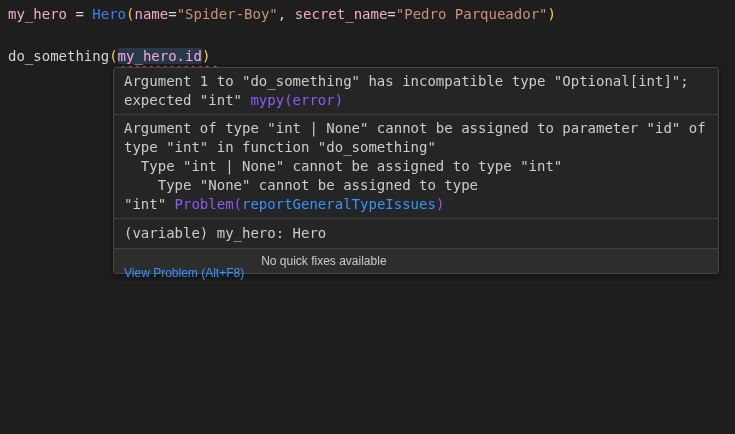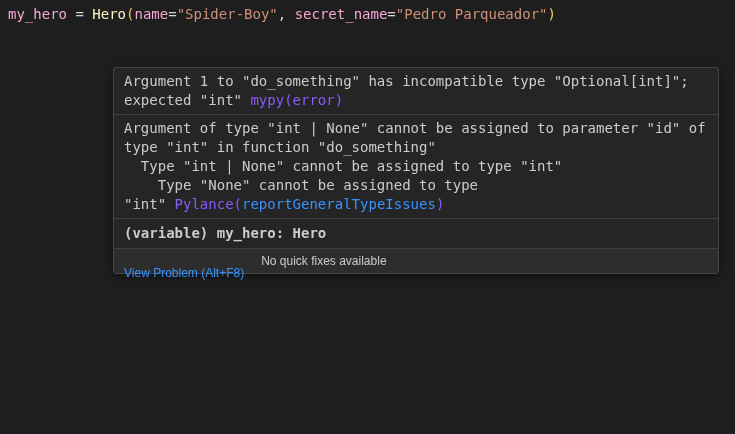--- a/index.html
+++ b/index.html
@@ -18,21 +18,21 @@
     left: 8px;
     font: 14px/20px "DejaVu Sans Mono", monospace;
     white-space: pre;
     color: #d4d4d4;
   }
   .line1 { top: 4px; }
   .line2 { top: 46px; }
 
   .tok-var     { color: #f9a8d4; }
   .tok-def     { color: #d4d4d4; }
-  .tok-class   { color: #fef9c3; }
+  .tok-class   { color: #3b82f6; }
   .tok-str     { color: #ce9178; }
   .tok-bracket { color: #f3cc60; }
 
   .word-highlight {
     background: rgba(64, 110, 160, 0.35);
     border-radius: 2px;
   }
   .squiggle-error {
     text-decoration: underline wavy #f14c4c;
     text-decoration-thickness: 1px;
@@ -58,21 +58,21 @@
     box-shadow: 0 2px 8px rgba(0,0,0,0.5);
     z-index: 5;
   }
   .hover-section {
     padding: 4px 10px;
     border-bottom: 1px solid #3e3e3e;
     font: 14px/19px "DejaVu Sans Mono", monospace;
     color: #cccccc;
     white-space: pre;
   }
-  .hover-section.variable-section { padding: 5px 10px; font-weight: bold; }
+  .hover-section.variable-section { padding: 5px 10px; }
   .dim { color: #8b5cf6; }
   .rule-link {
     color: #3794ff;
     cursor: pointer;
   }
   .hover-statusbar {
     display: flex;
     align-items: center;
     gap: 17px;
     height: 24px;
@@ -84,31 +84,32 @@
   }
   .view-problem { color: #3794ff; cursor: pointer; margin-top: 24px; }
 </style>
 </head>
 <body>
 
 <div class="editor">
 
   <div class="code-line line1"><span class="tok-var">my_hero</span><span class="tok-def"> = </span><span class="tok-class">Hero</span><span class="tok-bracket">(</span><span class="tok-var">name</span><span class="tok-def">=</span><span class="tok-str">"Spider-Boy"</span><span class="tok-def">, </span><span class="tok-var">secret_name</span><span class="tok-def">=</span><span class="tok-str">"Pedro Parqueador"</span><span class="tok-bracket">)</span></div>
 
+  <div class="code-line line2"><span class="tok-def">do_something</span><span class="tok-bracket">(</span><span class="tok-var word-highlight squiggle-error">my_hero.id</span><span class="tok-bracket squiggle-warn">)</span><span class="squiggle-warn">&nbsp;</span></div>
 
 </div>
 
 <div class="hover-tooltip">
 
   <div class="hover-section"><span>Argument 1 to "do_something" has incompatible type "Optional[int]";
 expected "int" </span><span class="dim">mypy(error)</span></div>
 
   <div class="hover-section"><span>Argument of type "int | None" cannot be assigned to parameter "id" of
 type "int" in function "do_something"
   Type "int | None" cannot be assigned to type "int"
     Type "None" cannot be assigned to type
-"int" </span><span class="dim">Pylance(</span><span class="rule-link">reportGeneralTypeIssues</span><span class="dim">)</span></div>
+"int" </span><span class="dim">Problem(</span><span class="rule-link">reportGeneralTypeIssues</span><span class="dim">)</span></div>
 
   <div class="hover-section variable-section"><span>(variable) my_hero: Hero</span></div>
 
   <div class="hover-statusbar"><span class="view-problem">View Problem (Alt+F8)</span><span>No quick fixes available</span></div>
 
 </div>
 
 </body></html>

